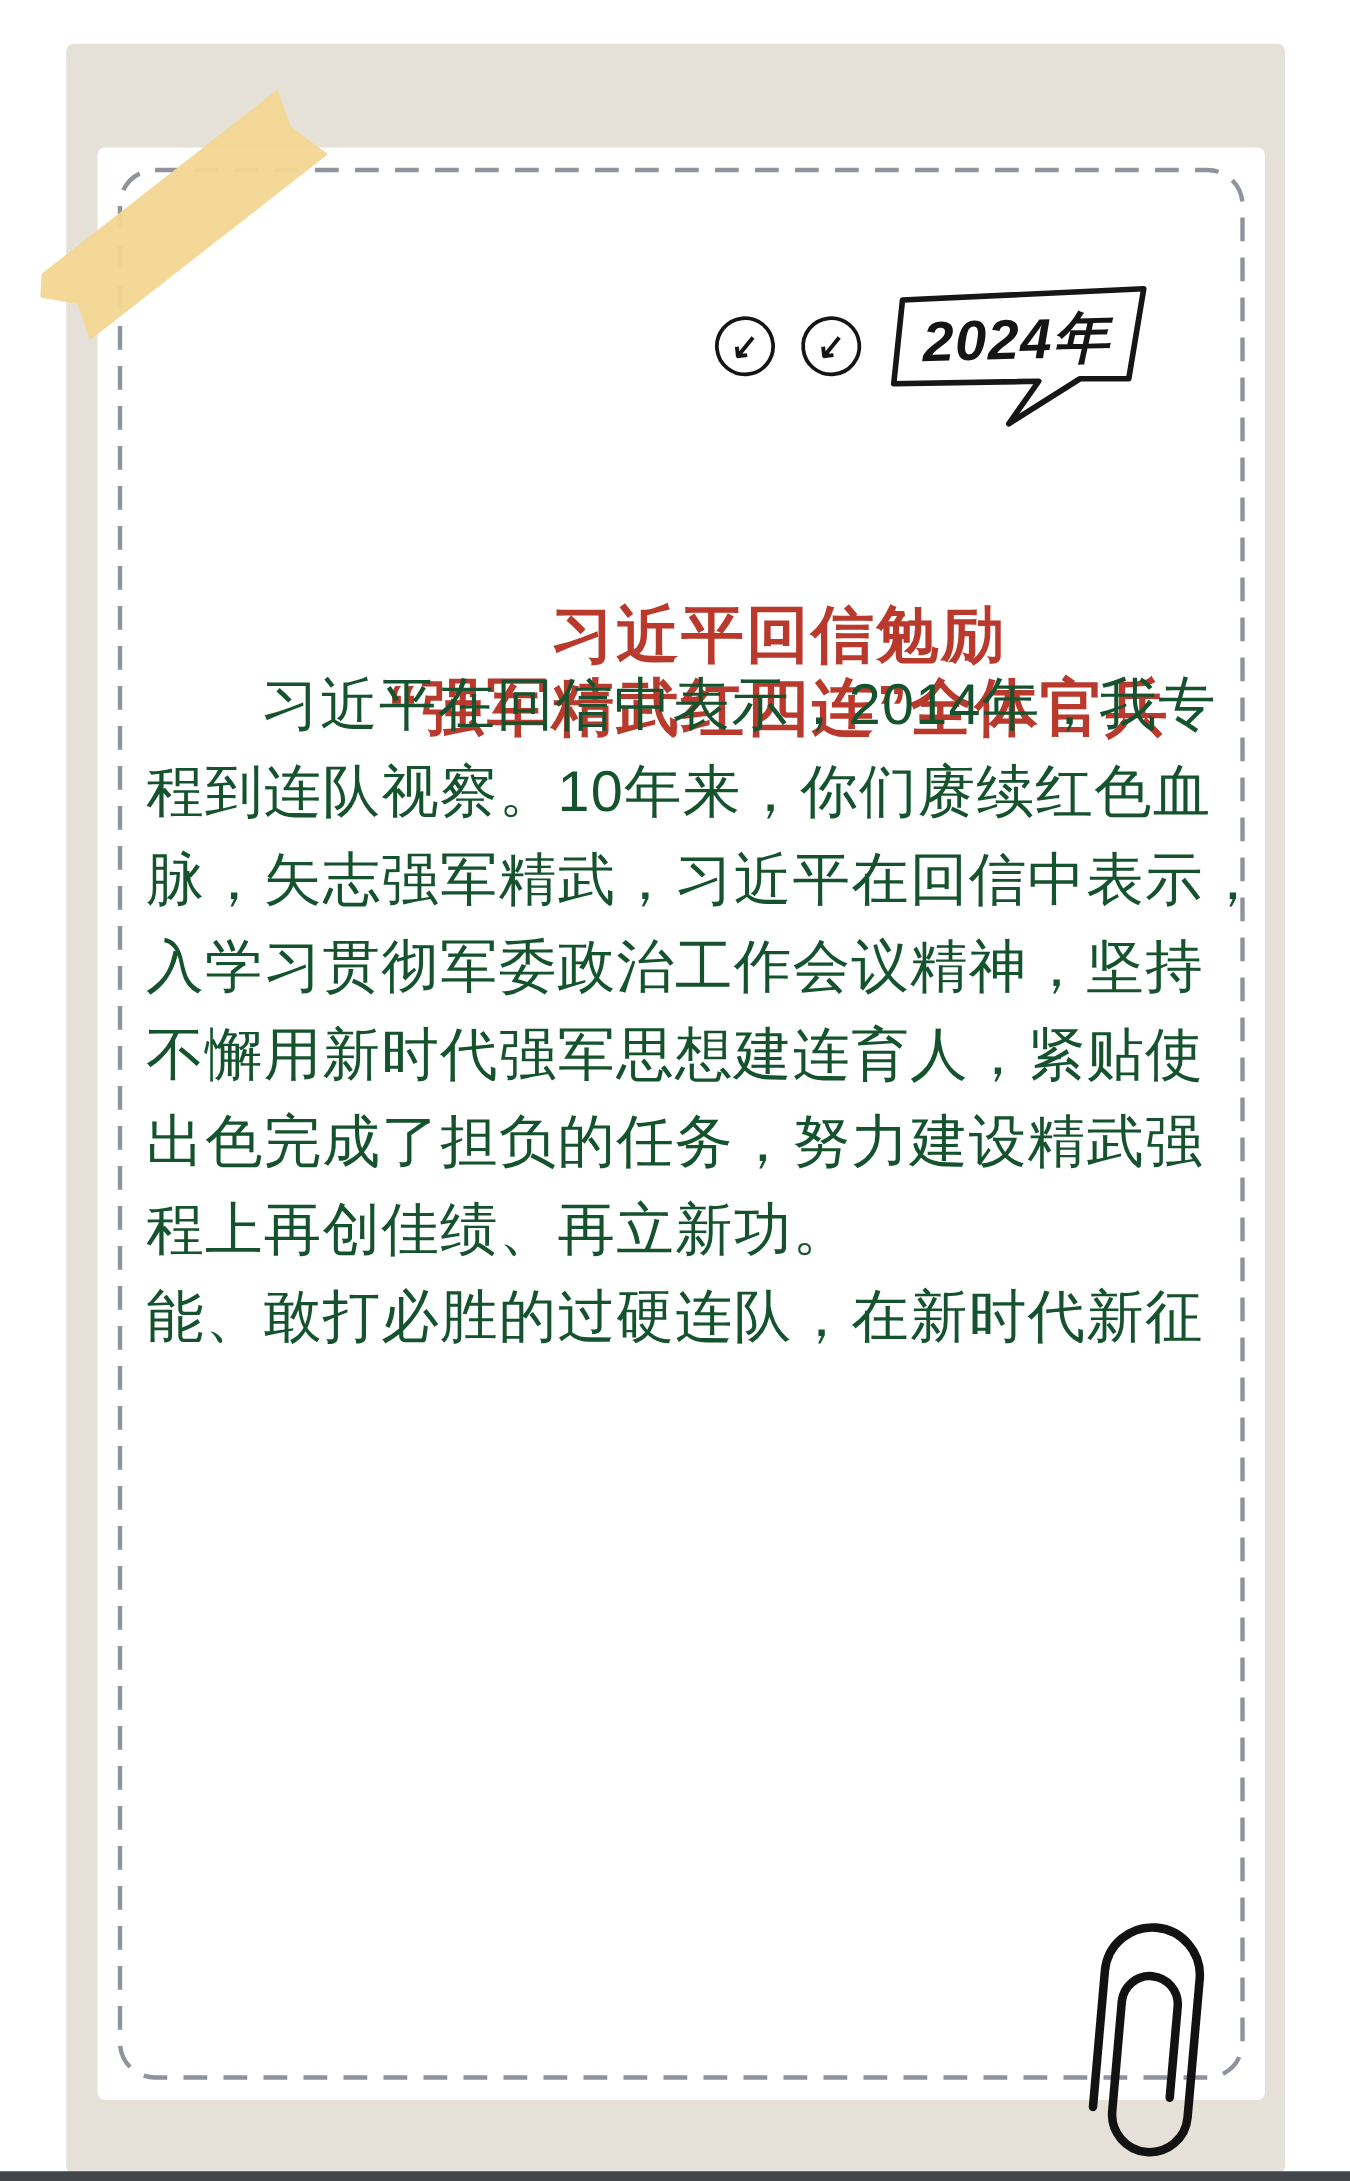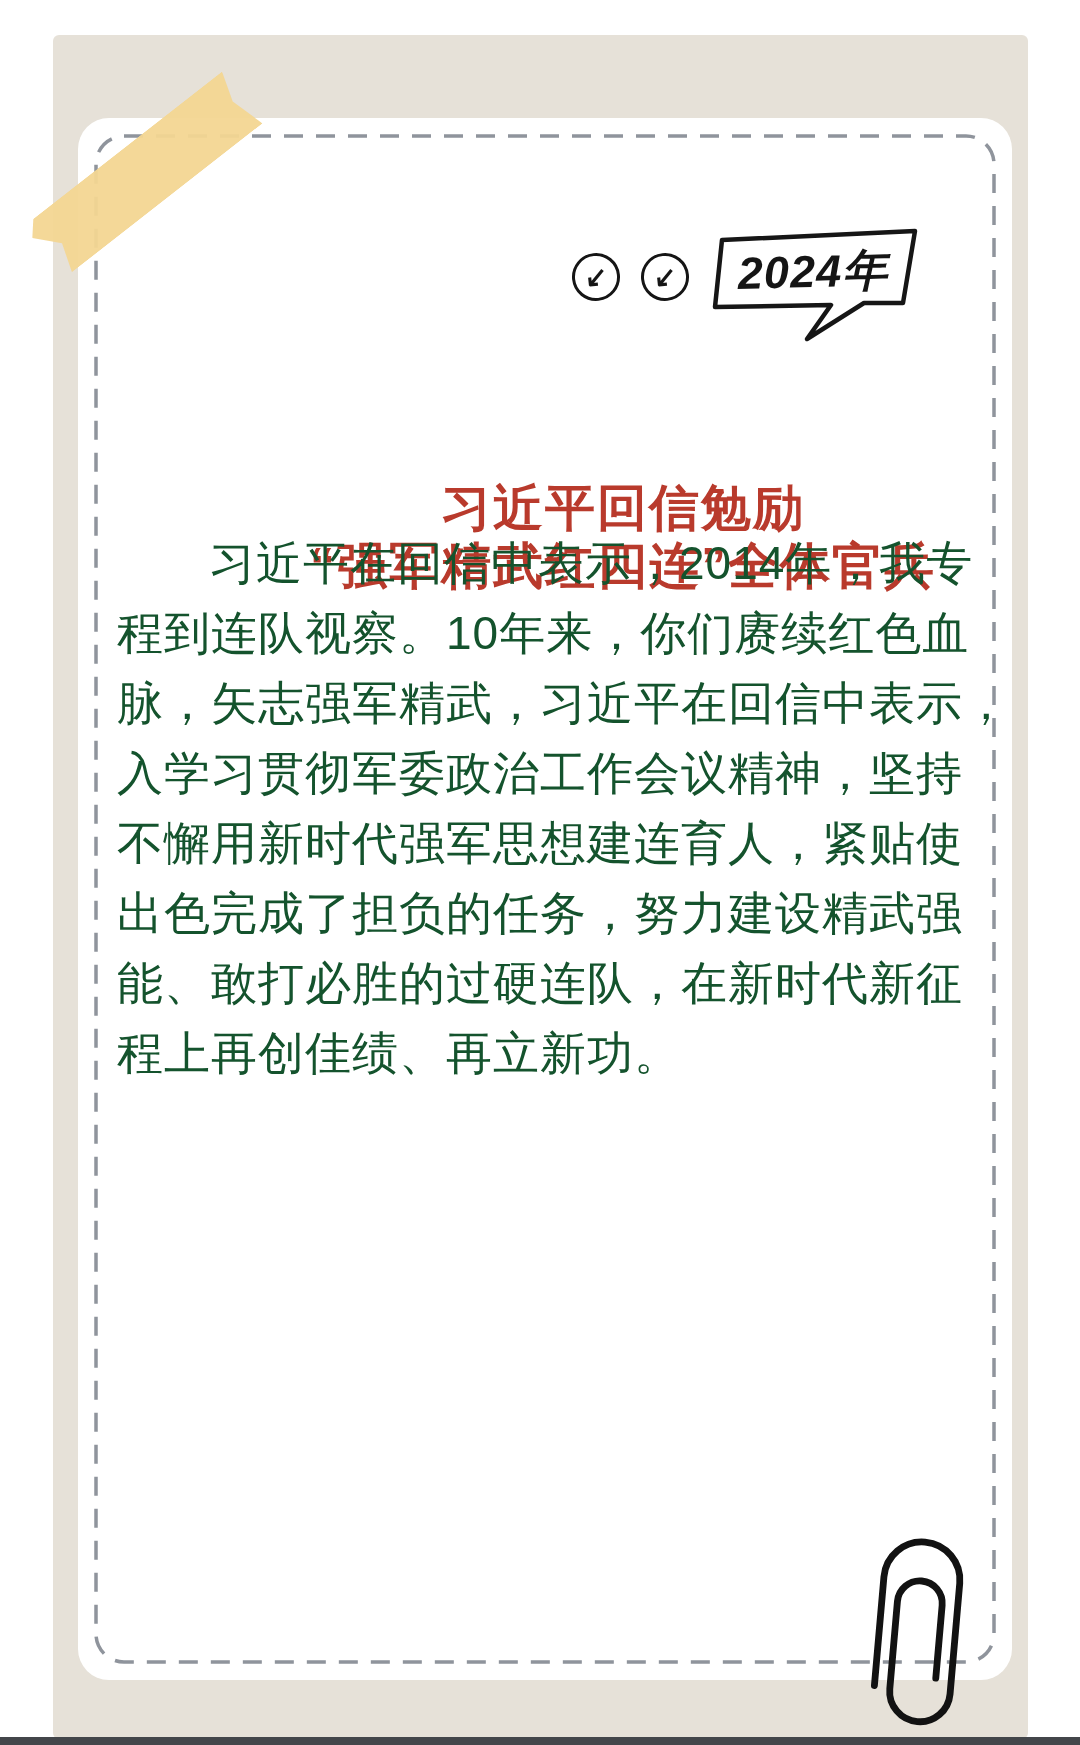--- a/index.html
+++ b/index.html
@@ -14,21 +14,21 @@
     background:#e6e1d8;border-radius:6px;
   }
   
   .bottom-bar{
     position:absolute;left:0;top:1737px;width:1080px;height:8px;
     background:#43464a;z-index:6;
   }
   
   .card{
     position:absolute;left:78px;top:118px;width:934px;height:1562px;
-    background:#ffffff;border-radius:31px;z-index:1;
+    background:#ffffff;border-radius:6px;z-index:1;
   }
   .dash-frame{position:absolute;left:0;top:0;width:934px;height:1562px;pointer-events:none;}
   
   .tape{
     position:absolute;left:17px;top:142px;width:252px;height:66px;
     background:rgba(243,214,146,0.95);
     transform:rotate(-38deg);
     clip-path:polygon(0% 22%,5% 0%,100% 0%,96% 46%,100% 100%,4% 100%,8% 56%);
     z-index:3;
   }
@@ -81,22 +81,22 @@
     <div class="title-line">“强军精武红四连”全体官兵</div>
   </div>
 
   <div class="body-text" style="left:39px;top:410px;position:absolute;">
     <div class="body-line indent">习近平在回信中表示，2014年，我专</div>
     <div class="body-line">程到连队视察。10年来，你们赓续红色血</div>
     <div class="body-line">脉，矢志强军精武，习近平在回信中表示，</div>
     <div class="body-line">入学习贯彻军委政治工作会议精神，坚持</div>
     <div class="body-line">不懈用新时代强军思想建连育人，紧贴使</div>
     <div class="body-line">出色完成了担负的任务，努力建设精武强</div>
+    <div class="body-line">程上再创佳绩、再立新功。</div>
     <div class="body-line">能、敢打必胜的过硬连队，在新时代新征</div>
-    <div class="body-line">程上再创佳绩、再立新功。</div>
   </div>
 </div>
 
 <div class="tape"></div>
 
 <div class="arrow-circle arrow-1">
   <span>↙</span>
 </div>
 <div class="arrow-circle arrow-2">
   <span>↙</span>

